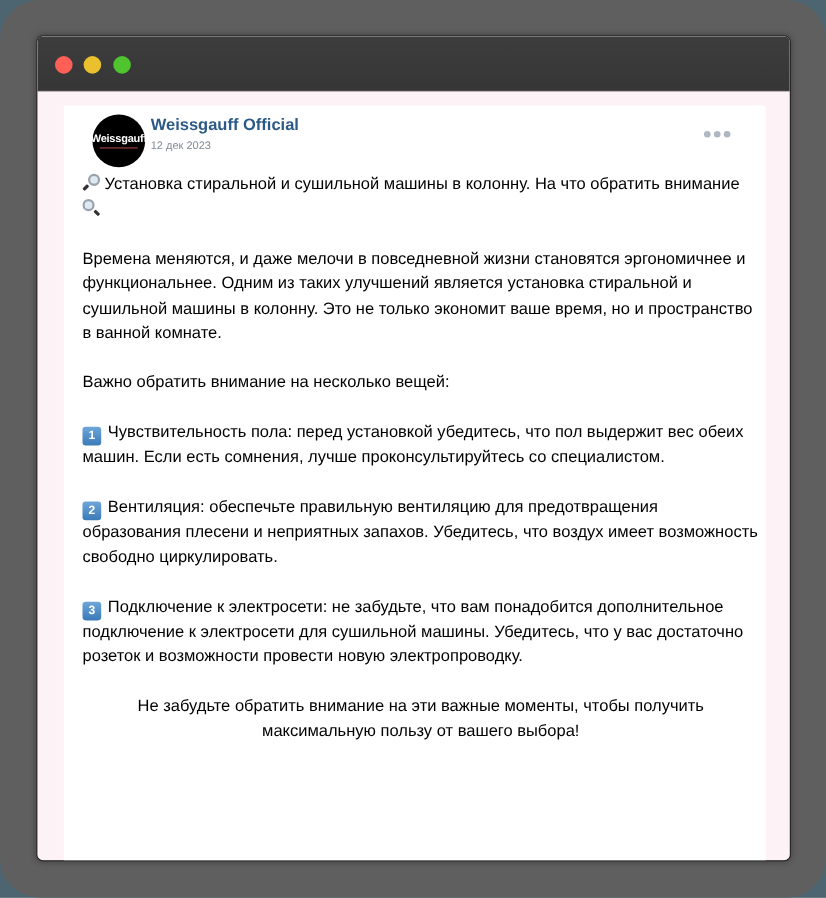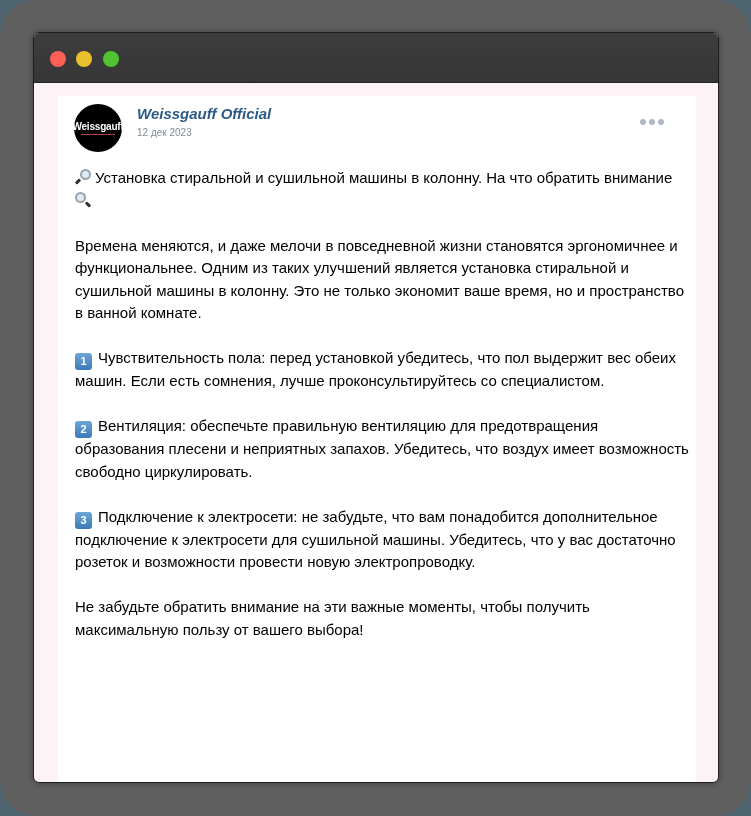--- a/index.html
+++ b/index.html
@@ -31,52 +31,52 @@
   }
   .dot.red { left: 16px; background: #fe5f57; }
   .dot.yellow { left: 42px; background: #ebc02e; }
   .dot.green { left: 69px; background: #4fc42f; }
 
   .card {
     position: absolute; left: 24px; top: 63px; width: 638px; height: 700px;
     background: #ffffff;
   }
   .avatar {
-    position: absolute; left: 16px; top: 8px; width: 48px; height: 48px;
+    position: absolute; left: 26px; top: 8px; width: 48px; height: 48px;
     border-radius: 50%; background: #000;
     display: flex; flex-direction: column; align-items: center; justify-content: center;
   }
   .avatar .logo {
     color: #fff; font-weight: bold; font-size: 10px; letter-spacing: -0.2px;
     font-family: "Liberation Sans", sans-serif;
   }
   .avatar .tag {
     width: 34px; height: 1px; background: #a44; margin-top: 2px;
   }
   .author {
     position: absolute; left: 79px; top: 9px;
-    color: #2a5885; font-size: 15px; font-weight: bold; font-style: italic;
+    color: #2a5885; font-size: 15px; font-weight: bold;
   }
   .author-name { color: #2c5a86; font-weight: 600; }
   .date {
     position: absolute; left: 79px; top: 31px;
     color: #828b96; font-size: 10px;
   }
   .more {
     position: absolute; right: 32px; top: 23px;
     display: flex; gap: 3px; cursor: pointer;
   }
   .more span { width: 6px; height: 6px; border-radius: 50%; background: #aeb7c2; display: block; }
 
   .body {
-    position: absolute; left: 17px; top: 71px; width: 615px;
+    position: absolute; left: 17px; top: 61px; width: 615px;
     font-size: 15px; line-height: 22.5px; color: #000;
   }
   .para { margin-bottom: 22.5px; white-space: normal; }
-  .para:last-child { margin-bottom: 2px; }
+  .para:last-child { margin-bottom: 2px; text-align: center; }
   .emoji-mag {
     display: inline-block; width: 16px; height: 16px; position: relative;
     vertical-align: -2px; margin-right: 4px;
   }
   .emoji-mag .lens {
     position: absolute; width: 11px; height: 11px; border-radius: 50%;
     border: 2px solid #9aa3ad; background: #dfe9f2;
   }
   .emoji-mag .handle {
     position: absolute; width: 6px; height: 3px; background: #333; border-radius: 1px;
@@ -120,20 +120,21 @@
     </div>
 
     <div class="body">
       <p class="para">
         <span class="emoji-mag mag-left"><span class="lens"></span><span class="handle"></span></span><span>Установка стиральной и сушильной машины в колонну. На что обратить внимание</span>
         <span class="emoji-mag mag-right"><span class="lens"></span><span class="handle"></span></span>
       </p>
 
       <p class="para">Времена меняются, и даже мелочи в повседневной жизни становятся эргономичнее и функциональнее. Одним из таких улучшений является установка стиральной и сушильной машины в колонну. Это не только экономит ваше время, но и пространство в ванной комнате.</p>
 
+      <p class="para">Важно обратить внимание на несколько вещей:</p>
 
       <p class="para">
         <span class="keycap">1</span><span>Чувствительность пола: перед установкой убедитесь, что пол выдержит вес обеих машин. Если есть сомнения, лучше проконсультируйтесь со специалистом.</span>
       </p>
       <p class="para">
         <span class="keycap">2</span><span>Вентиляция: обеспечьте правильную вентиляцию для предотвращения образования плесени и неприятных запахов. Убедитесь, что воздух имеет возможность свободно циркулировать.</span>
       </p>
       <p class="para">
         <span class="keycap">3</span><span>Подключение к электросети: не забудьте, что вам понадобится дополнительное подключение к электросети для сушильной машины. Убедитесь, что у вас достаточно розеток и возможности провести новую электропроводку.</span>
       </p>

